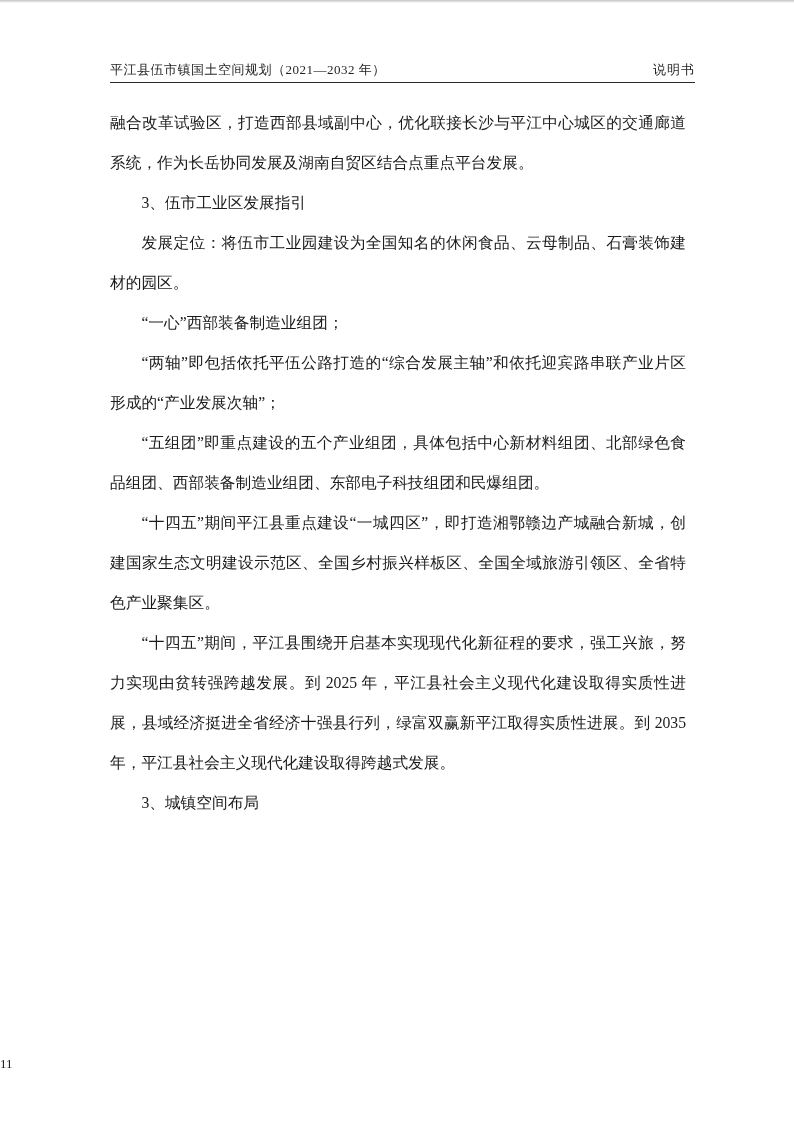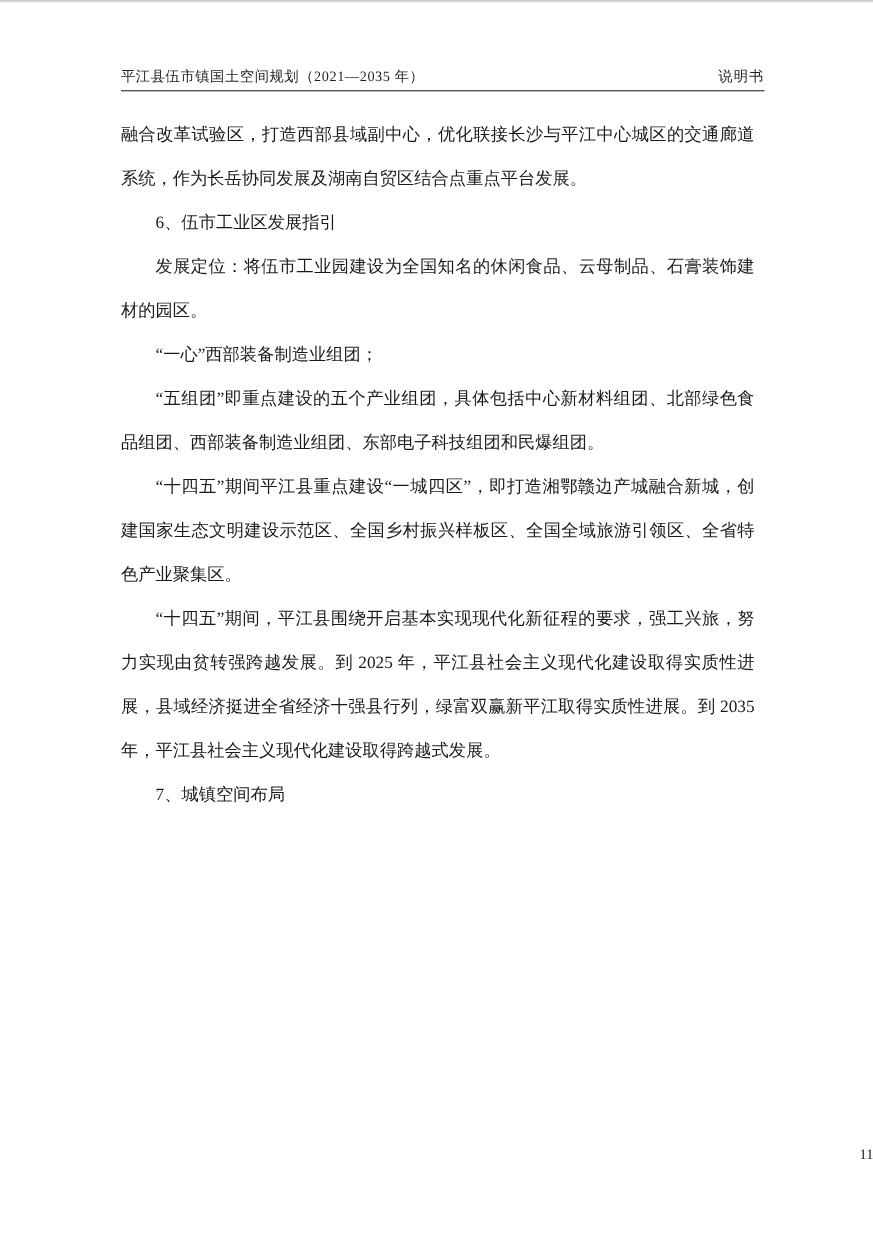--- a/index.html
+++ b/index.html
@@ -52,48 +52,49 @@
   }
   .para-indent { text-indent: 2em; }
   .para-noindent { text-indent: 0; }
   .section-heading {
     font-weight: 700;
     color: #111111;
   }
   .section-heading.spaced { margin-top: 4px !important; }
   .footer {
     position: absolute;
-    bottom: 64px;
+    bottom: 50px;
     left: 0;
     width: 100%;
-    text-align: right;
+    text-align: left;
     font-size: 13px;
     color: #222222;
   }
 </style>
 </head>
 <body>
 
 <div class="page">
 
   <div class="scan-edge"></div>
 
   <div class="header">
-    <span class="title">平江县伍市镇国土空间规划（2021—2035 年）</span>
+    <span class="title">平江县伍市镇国土空间规划（2021—2032 年）</span>
     <span class="doc-label">说明书</span>
   </div>
 
   <div class="body-text">
     <p class="para-noindent">融合改革试验区，打造西部县域副中心，优化联接长沙与平江中心城区的交通廊道系统，作为长岳协同发展及湖南自贸区结合点重点平台发展。</p>
-    <p class="para-indent">6、伍市工业区发展指引</p>
+    <p class="para-indent">3、伍市工业区发展指引</p>
     <p class="para-indent">发展定位：将伍市工业园建设为全国知名的休闲食品、云母制品、石膏装饰建材的园区。</p>
     <p class="para-indent">“一心”西部装备制造业组团；</p>
+    <p class="para-indent">“两轴”即包括依托平伍公路打造的“综合发展主轴”和依托迎宾路串联产业片区形成的“产业发展次轴”；</p>
     <p class="para-indent">“五组团”即重点建设的五个产业组团，具体包括中心新材料组团、北部绿色食品组团、西部装备制造业组团、东部电子科技组团和民爆组团。</p>
     <p class="para-indent">“十四五”期间平江县重点建设“一城四区”，即打造湘鄂赣边产城融合新城，创建国家生态文明建设示范区、全国乡村振兴样板区、全国全域旅游引领区、全省特色产业聚集区。</p>
     <p class="para-indent">“十四五”期间，平江县围绕开启基本实现现代化新征程的要求，强工兴旅，努力实现由贫转强跨越发展。到 2025 年，平江县社会主义现代化建设取得实质性进展，县域经济挺进全省经济十强县行列，绿富双赢新平江取得实质性进展。到 2035 年，平江县社会主义现代化建设取得跨越式发展。</p>
-    <p class="para-indent">7、城镇空间布局</p>
+    <p class="para-indent">3、城镇空间布局</p>
   </div>
 
   <div class="footer">
     <span>11</span>
   </div>
 
 </div>
 
 </body></html>

